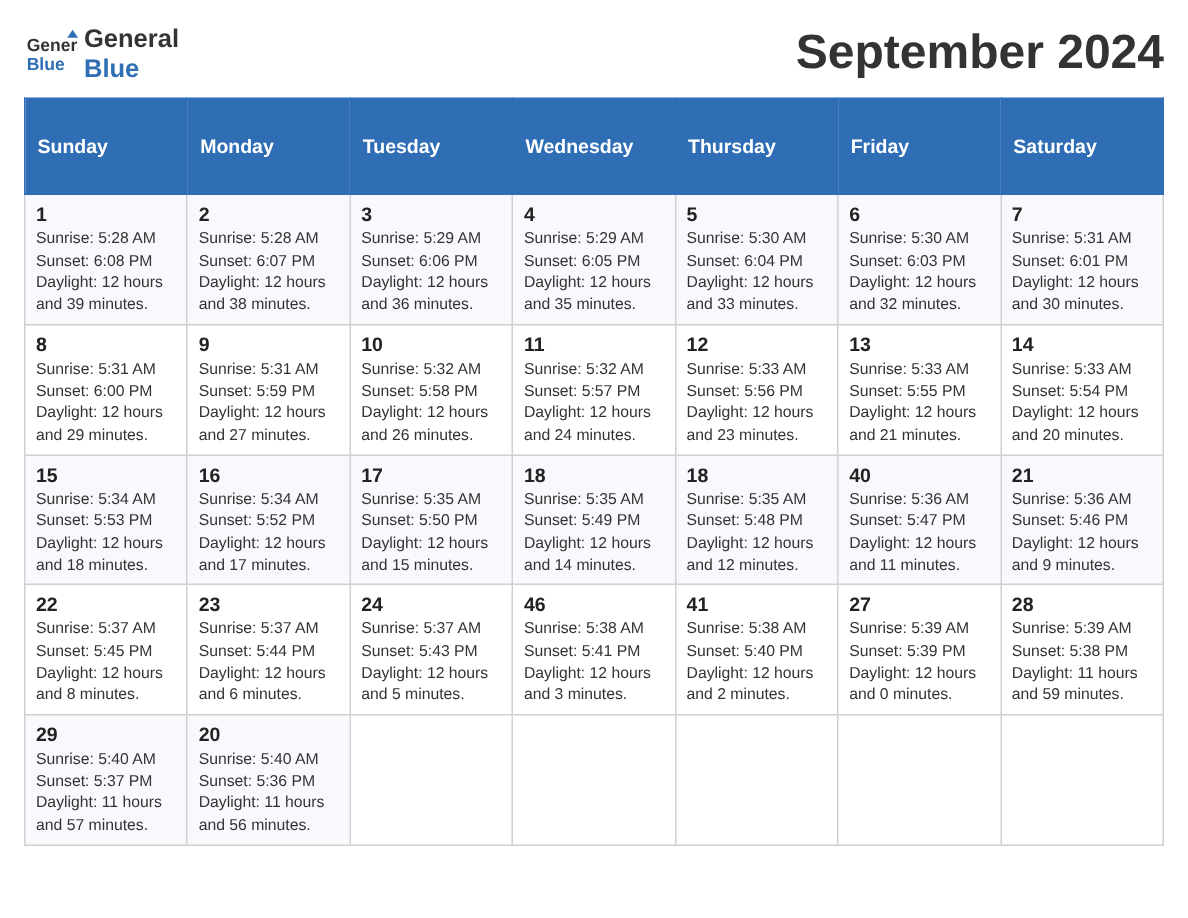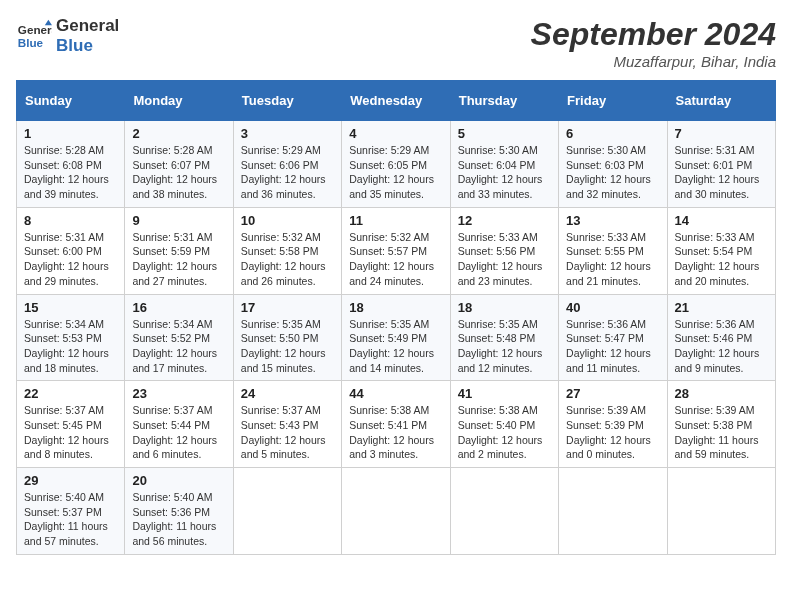--- a/index.html
+++ b/index.html
@@ -20,41 +20,40 @@
       display: flex;
       align-items: center;
       gap: 4px;
     }
     .logo-icon {
       width: 36px;
       height: 36px;
     }
     .title-block {
       text-align: right;
-      font-style: italic;
     }
     .month-title {
       font-size: 32px;
       font-weight: bold;
       color: #333;
     }
     .subtitle {
       font-size: 15px;
       color: #555;
     }
     table {
       width: 100%;
       border-collapse: collapse;
       font-size: 11px;
     }
     thead tr th {
       background-color: #2f6db5;
       color: #fff;
       text-align: left;
-      padding: 12px 8px;
+      padding: 24px 8px;
       font-size: 13px;
       font-weight: bold;
       border: 1px solid #2f6db5;
     }
     tbody tr td {
       vertical-align: top;
       padding: 5px 7px;
       border: 1px solid #d0d0d0;
       width: calc(100% / 7);
       background: #fff;
@@ -92,21 +91,20 @@
       <text x="2" y="32" font-family="Arial" font-weight="bold" font-size="13" fill="#2f6db5">Blue</text>
       <polygon points="36,8 44,8 40,2" fill="#2f6db5" transform="translate(-4,0)"></polygon>
     </svg>
     <div style="display:flex;flex-direction:column;line-height:1.15;">
       <span style="font-size:17px;font-weight:bold;color:#333;">General</span>
       <span style="font-size:17px;font-weight:bold;color:#2f6db5;">Blue</span>
     </div>
   </div>
   <div class="title-block">
     <div class="month-title">September 2024</div>
-    <div class="subtitle">Muzaffarpur, Bihar, India</div>
   </div>
 </div>
 
 <table>
   <thead>
     <tr>
     <th>Sunday</th>
         <th>Monday</th>
         <th>Tuesday</th>
         <th>Wednesday</th>
@@ -213,21 +211,21 @@
         </td>
         <td>
           <span class="day-num">23</span>
           <div class="day-detail">Sunrise: 5:37 AM<br>Sunset: 5:44 PM<br>Daylight: 12 hours and 6 minutes.</div>
         </td>
         <td>
           <span class="day-num">24</span>
           <div class="day-detail">Sunrise: 5:37 AM<br>Sunset: 5:43 PM<br>Daylight: 12 hours and 5 minutes.</div>
         </td>
         <td>
-          <span class="day-num">44</span>
+          <span class="day-num">46</span>
           <div class="day-detail">Sunrise: 5:38 AM<br>Sunset: 5:41 PM<br>Daylight: 12 hours and 3 minutes.</div>
         </td>
         <td>
           <span class="day-num">41</span>
           <div class="day-detail">Sunrise: 5:38 AM<br>Sunset: 5:40 PM<br>Daylight: 12 hours and 2 minutes.</div>
         </td>
         <td>
           <span class="day-num">27</span>
           <div class="day-detail">Sunrise: 5:39 AM<br>Sunset: 5:39 PM<br>Daylight: 12 hours and 0 minutes.</div>
         </td>

